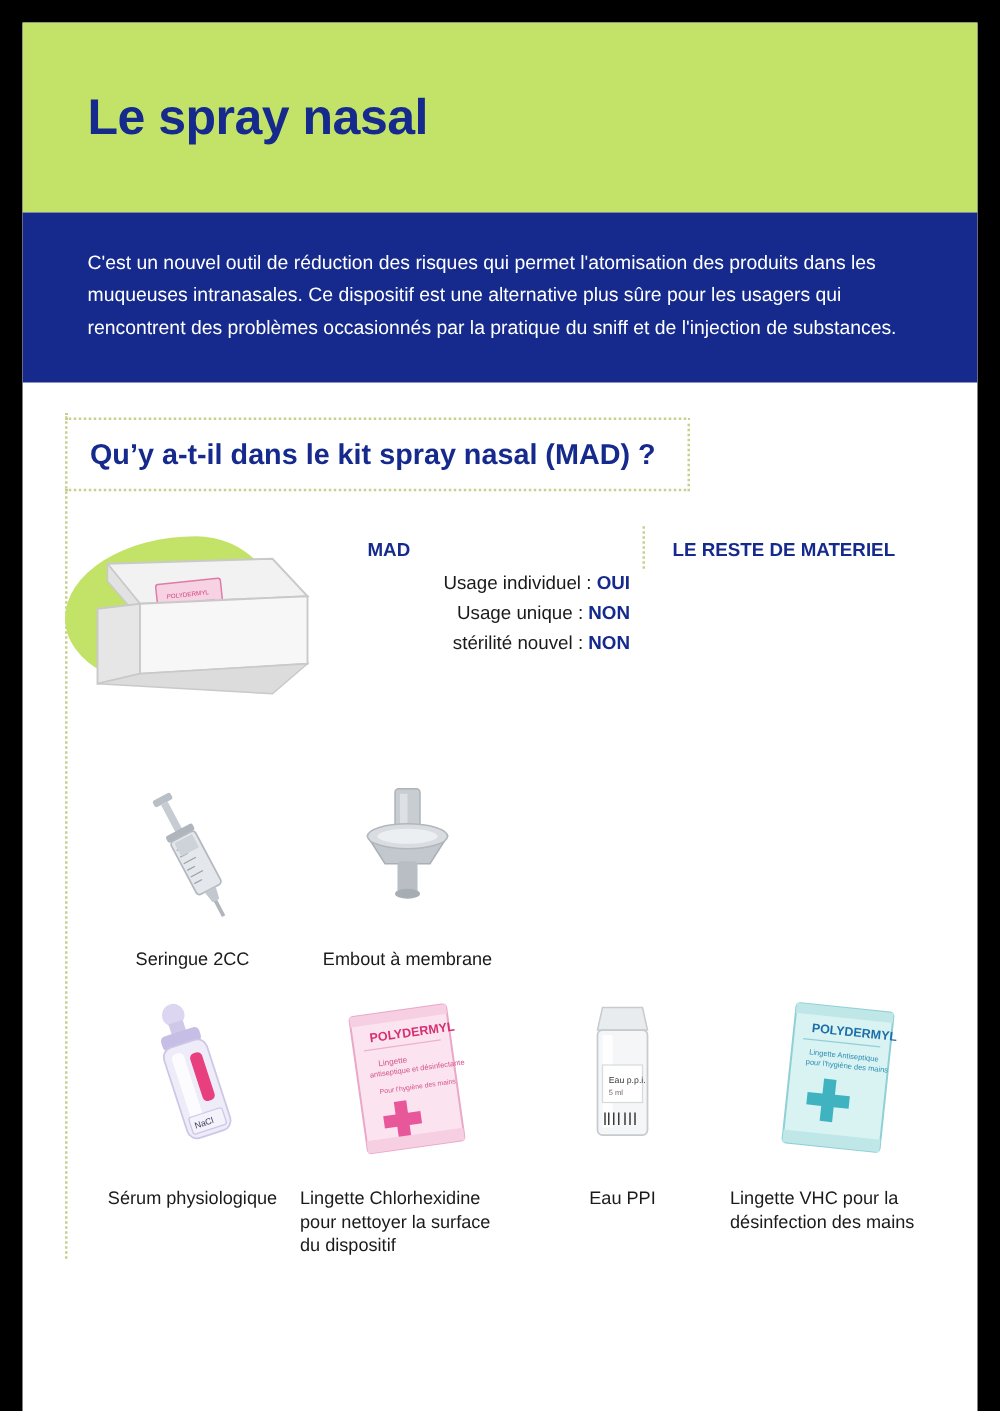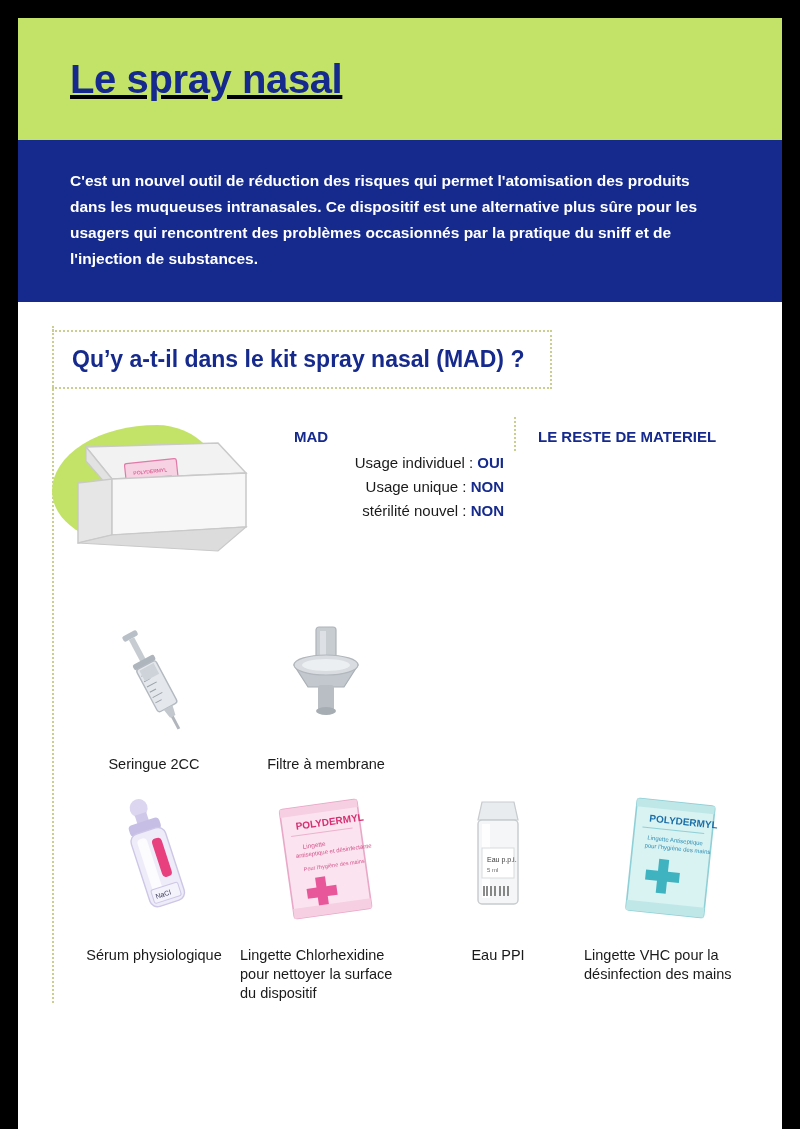--- a/index.html
+++ b/index.html
@@ -19,43 +19,42 @@
     top: 18px;
     width: 764px;
     height: 1111px;
     background: #ffffff;
     overflow: hidden;
   }
 
   
   .header-band {
     background: #c3e368;
-    height: 122px;
+    height: 152px;
     display: flex;
     align-items: center;
-    text-decoration: underline;
   }
   .header-title {
     color: #152a8c;
     font-size: 40px;
     font-weight: bold;
     letter-spacing: -0.4px;
     margin-left: 52px;
   }
 
   
   .intro-band {
     background: #152a8c;
     padding: 28px 52px 30px 52px;
   }
   .intro-text {
     color: #ffffff;
     font-size: 15.5px;
     line-height: 26px;
-    font-weight: bold;
+    font-weight: normal;
     margin: 0;
   }
 
   
   .body-area {
     position: relative;
     padding: 0 0 0 0;
   }
   .dotted-left {
     position: absolute;
@@ -266,21 +265,21 @@
           <svg width="120" height="120" viewBox="0 0 120 120">
             <rect x="50" y="6" width="20" height="34" rx="3" fill="#c8cdd2" stroke="#aeb4ba" stroke-width="1.2"></rect>
             <rect x="54" y="10" width="6" height="28" fill="#dde1e5"></rect>
             <path d="M28 44 h64 l-14 22 h-36 z" fill="#c2c8ce" stroke="#a9b0b6" stroke-width="1.2"></path>
             <ellipse cx="60" cy="44" rx="32" ry="10" fill="#d9dde1" stroke="#b1b7bd" stroke-width="1.2"></ellipse>
             <ellipse cx="60" cy="44" rx="24" ry="6" fill="#eceff1"></ellipse>
             <rect x="52" y="64" width="16" height="26" rx="3" fill="#b8bec4"></rect>
             <ellipse cx="60" cy="90" rx="10" ry="4" fill="#a6adb3"></ellipse>
           </svg>
         </div>
-        <div class="caption">Filtre à membrane</div>
+        <div class="caption">Embout à membrane</div>
       </div>
 
     </div>
 
     
     <div class="grid second-row">
 
       <div class="cell">
         <div class="art tall">
           <svg width="100" height="140" viewBox="0 0 100 140">

